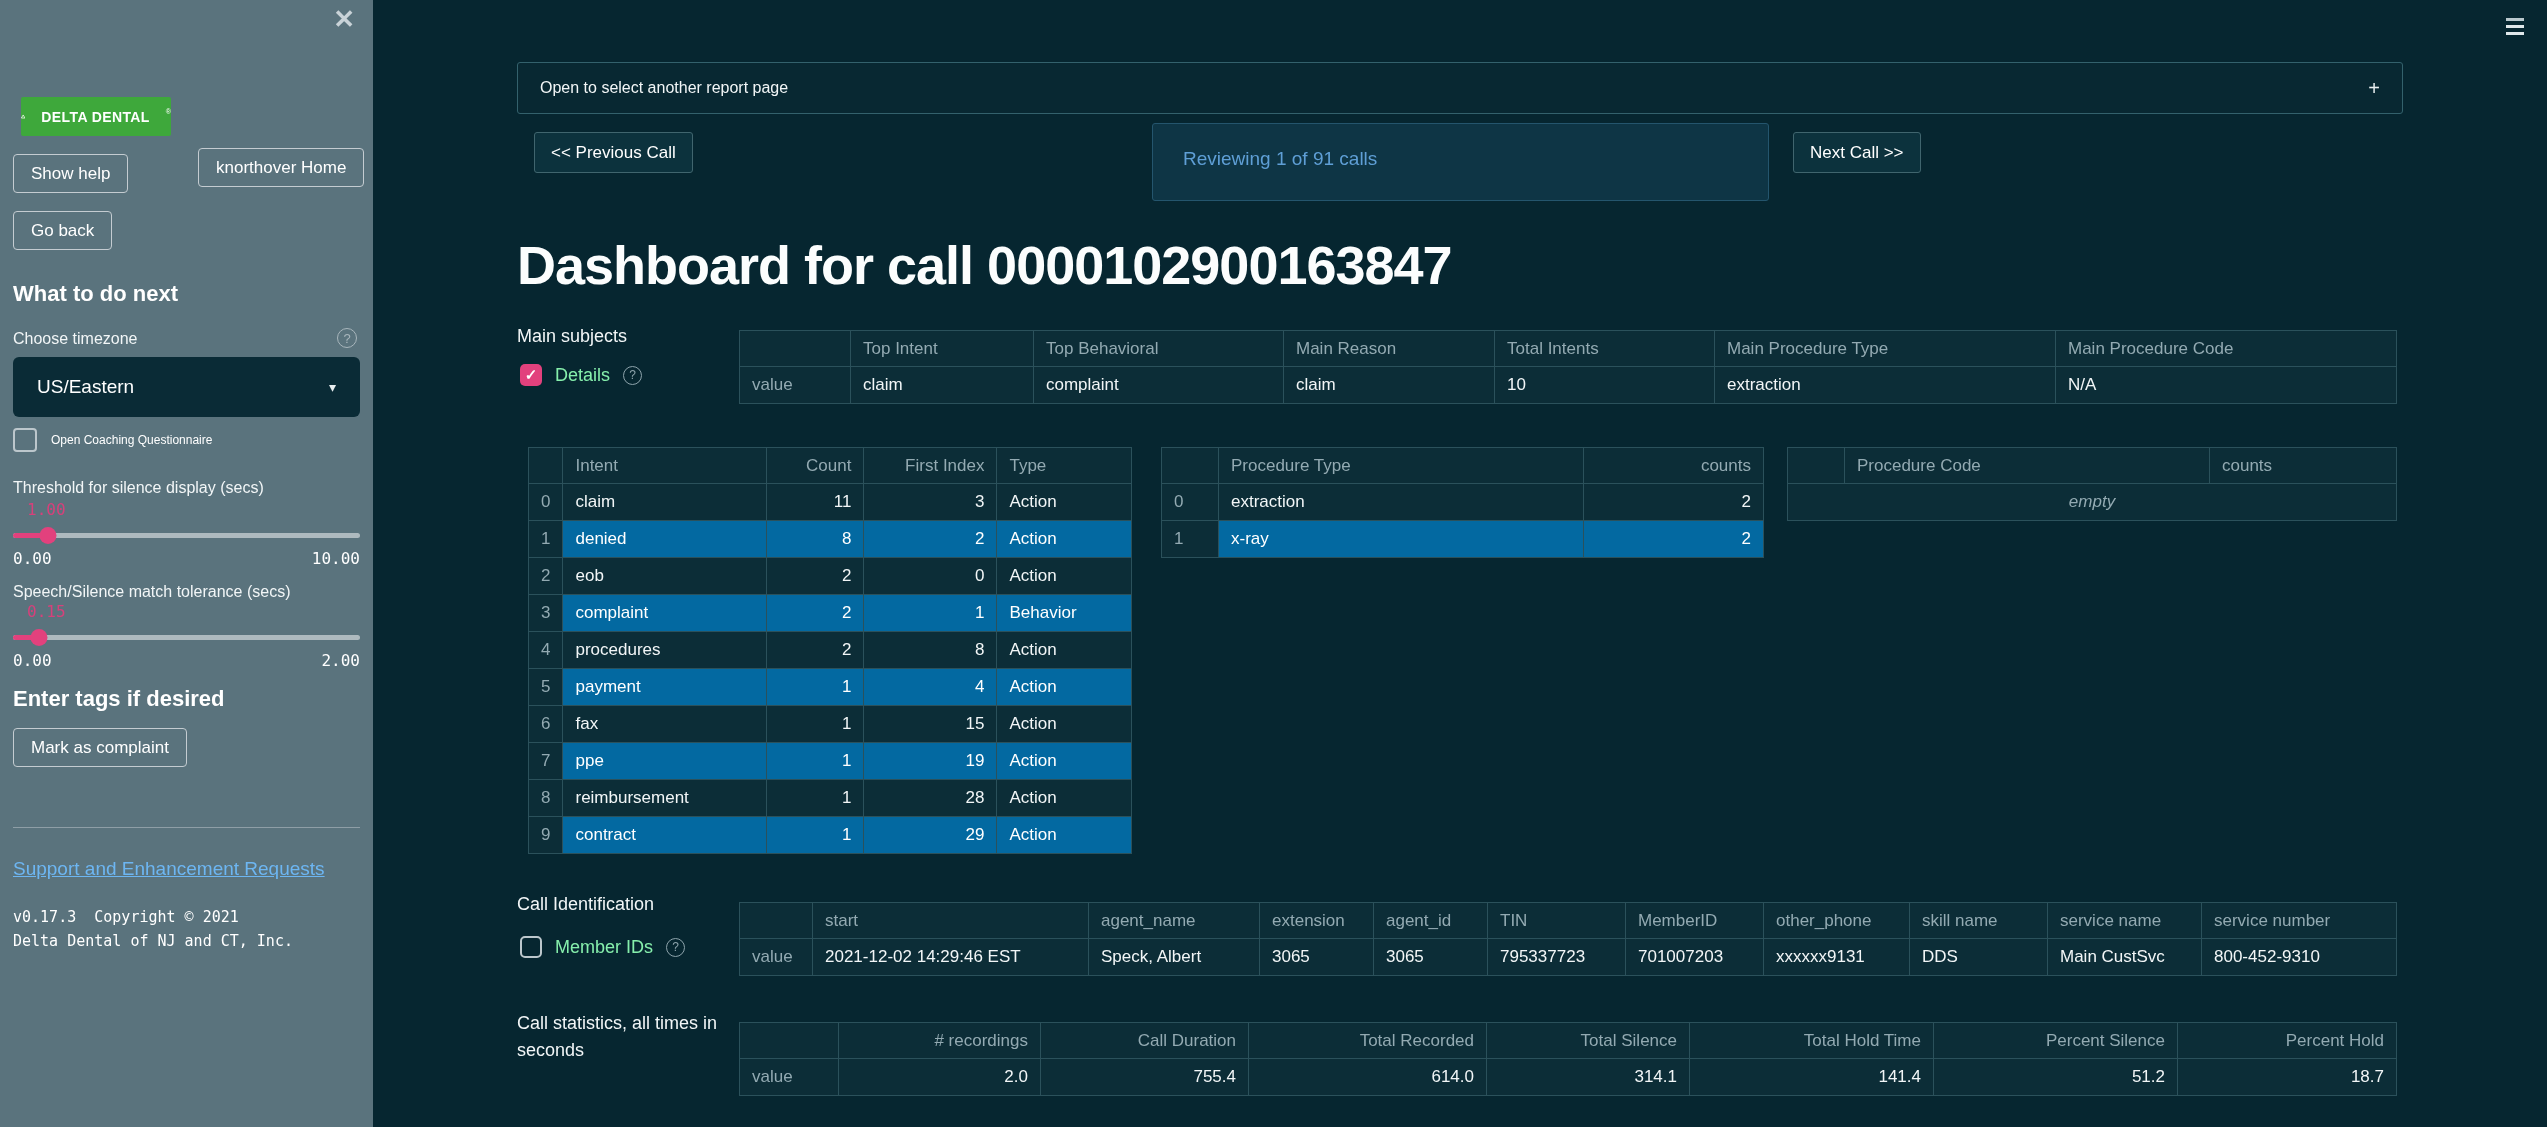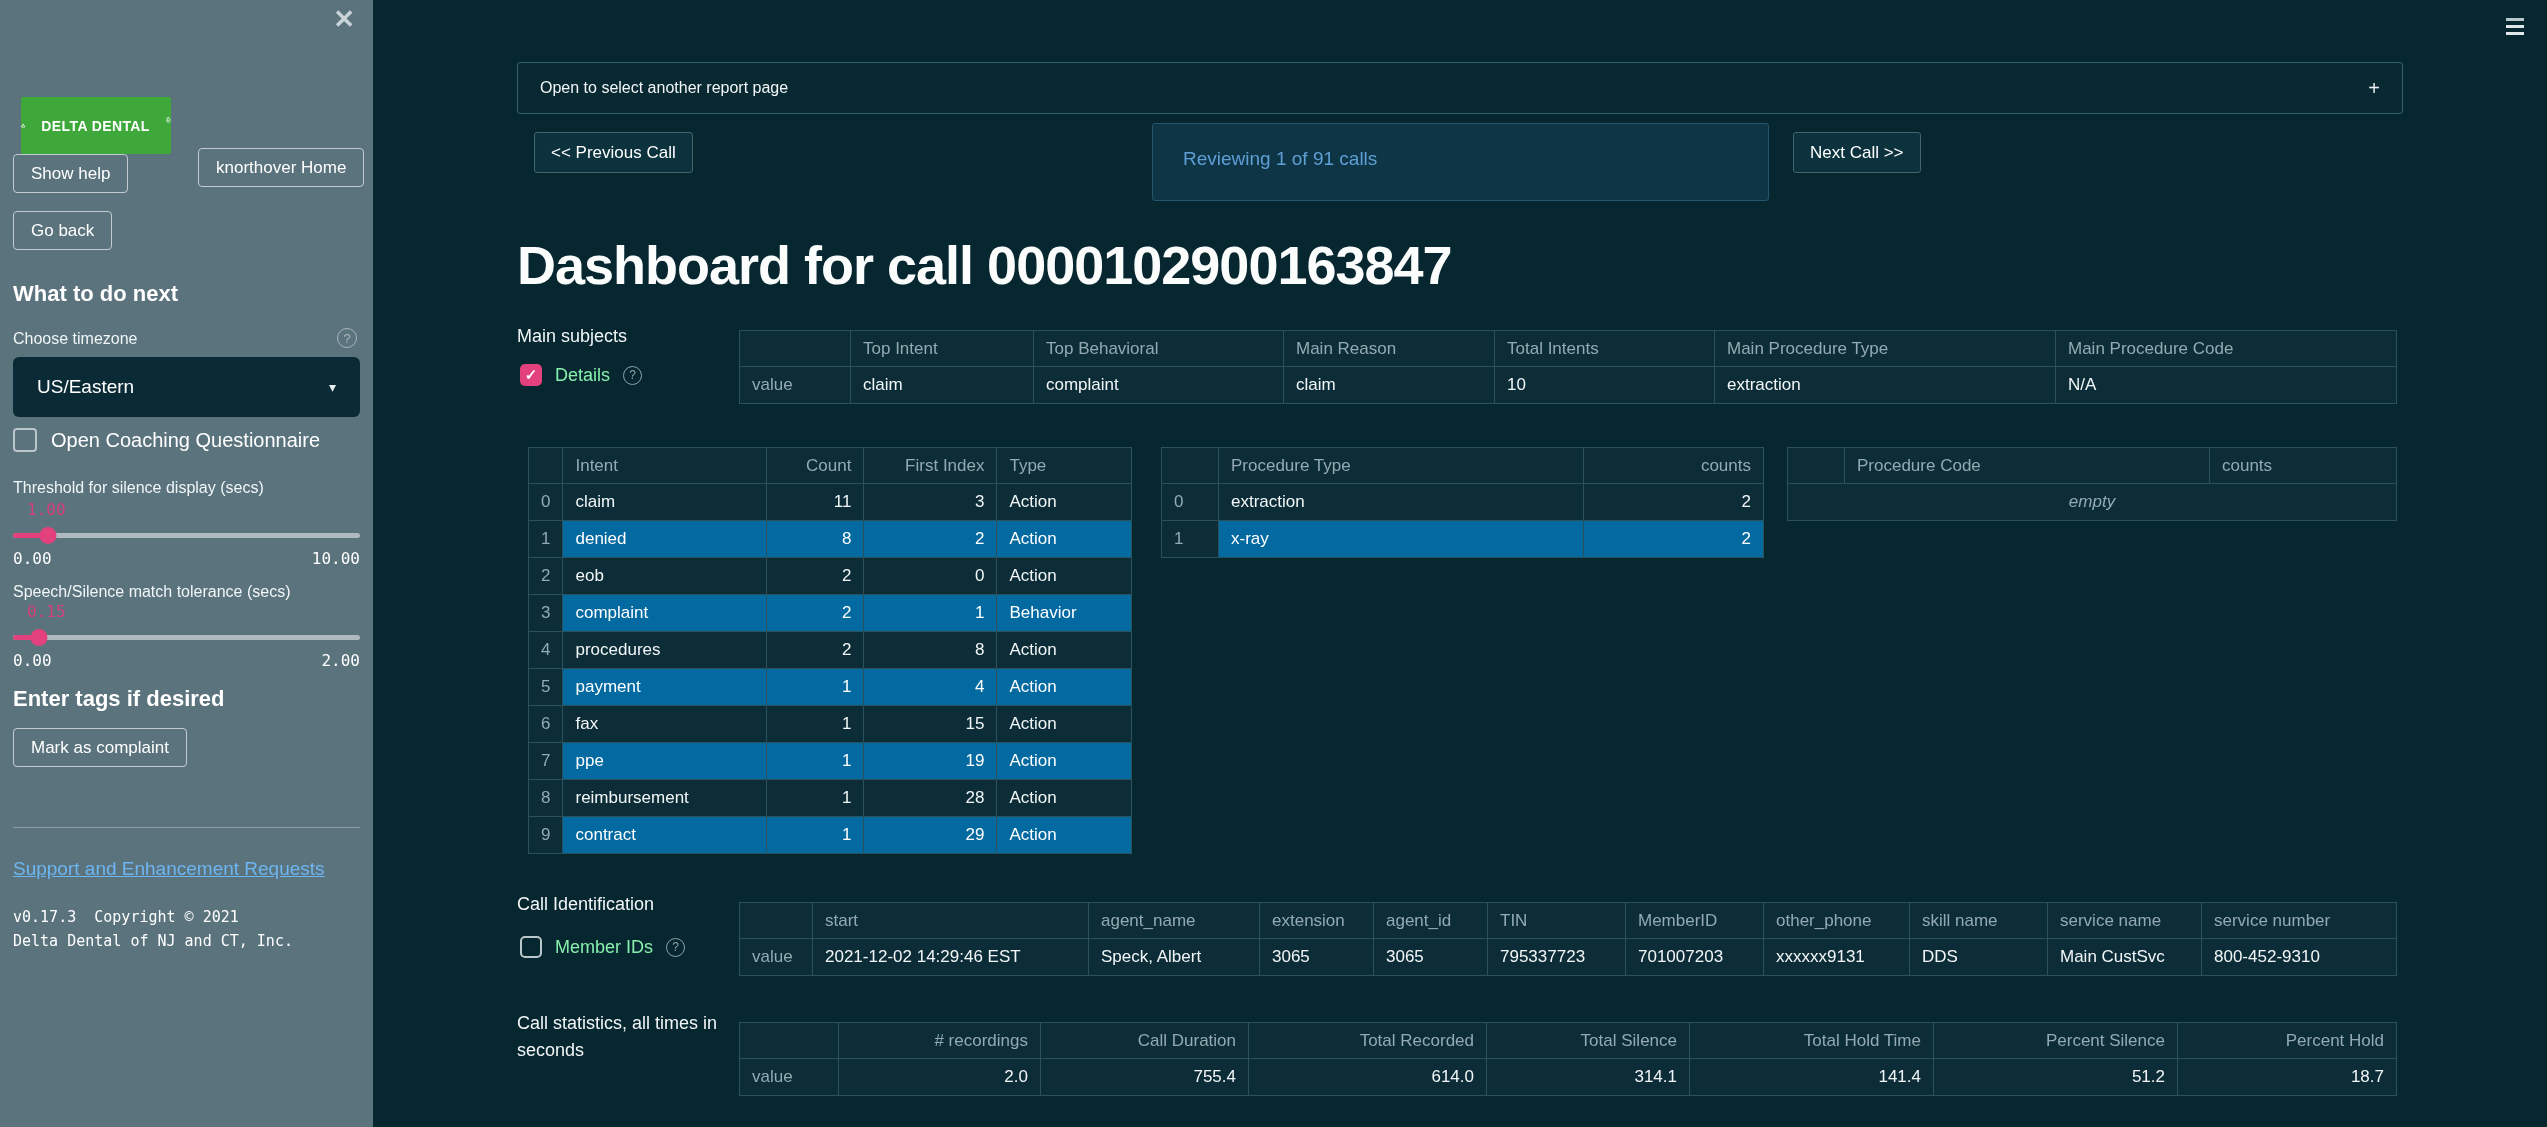--- a/index.html
+++ b/index.html
@@ -9,21 +9,21 @@
     font-family:"Liberation Sans", sans-serif;
     color:#eef4f6;
     position:relative;
     overflow:hidden;
   }
   .stage { position:absolute; inset:0; width:2547px; height:1127px; }
 
   
   .sidebar { position:absolute; left:0; top:0; width:373px; height:1127px; background:#5a737d; }
   .close-x { position:absolute; top:4px; right:18px; font-size:26px; font-weight:700; color:#c9d3d8; cursor:pointer; }
-  .logo { position:absolute; top:97px; left:21px; width:150px; height:57px; background:#3ea83b; border-radius:2px;
+  .logo { position:absolute; top:97px; left:21px; width:150px; height:39px; background:#3ea83b; border-radius:2px;
           display:flex; align-items:center; justify-content:center; gap:16px; }
   .logo-text { color:#fff; font-weight:800; font-size:14px; letter-spacing:.4px; white-space:nowrap; }
   .logo-reg { color:#fff; font-size:7px; vertical-align:top; position:relative; top:-5px; }
   .sbtn { position:absolute; height:39px; background:transparent; border:1px solid #c4ccd1; border-radius:4px;
           color:#fff; font-size:17px; font-family:inherit; padding:0 17px; display:inline-flex; align-items:center; cursor:pointer; }
   .btn-showhelp { top:154px; left:13px; }
   .btn-home { top:148px; left:198px; }
   .btn-goback { top:211px; left:13px; }
   .sb-h { position:absolute; left:13px; font-size:22px; font-weight:700; color:#fff; }
   .h-whatnext { top:281px; }
@@ -33,21 +33,21 @@
   .qicon { width:20px; height:20px; border:1px solid #a8b6bc; border-radius:50%; color:#a8b6bc;
            font-size:13px; display:inline-flex; align-items:center; justify-content:center; }
   .tz-q { position:absolute; right:16px; top:328px; }
   .dropdown { position:absolute; top:357px; left:13px; width:347px; height:60px; background:#0a2b36; border-radius:6px;
               display:flex; align-items:center; padding:0 24px; cursor:pointer; }
   .dropdown-value { font-size:19px; color:#fff; flex:1; }
   .caret { font-size:14px; color:#e8eef0; }
   .cbrow { position:absolute; display:flex; align-items:center; gap:14px; cursor:pointer; }
   .cb-coaching { top:428px; left:13px; }
   .cbox { width:24px; height:24px; border:2px solid #bcc7cc; border-radius:4px; background:transparent; }
-  .cb-coaching-label { font-size:20px; color:#fff; }
+  .cb-coaching-label { font-size:12px; color:#fff; }
   .lbl-sl1 { top:479px; }
   .lbl-sl2 { top:583px; }
   .slider { position:absolute; left:13px; right:13px; }
   .sl-1 { top:500px; } .sl-2 { top:602px; }
   .slider-value { font-family:"DejaVu Sans Mono", monospace; font-size:16px; color:#d6417b; margin-left:14px; }
   .slider-track { position:relative; margin-top:14px; height:5px; background:#aebabf; border-radius:3px; }
   .slider-fill { position:absolute; left:0; top:0; height:5px; background:#e2417d; border-radius:3px; }
   .slider-handle { position:absolute; top:-6px; width:17px; height:17px; border-radius:50%; background:#e2417d; transform:translateX(-50%); cursor:pointer; }
   .slider-range { display:flex; justify-content:space-between; margin-top:11px;
                   font-family:"DejaVu Sans Mono", monospace; font-size:16px; color:#fff; }

